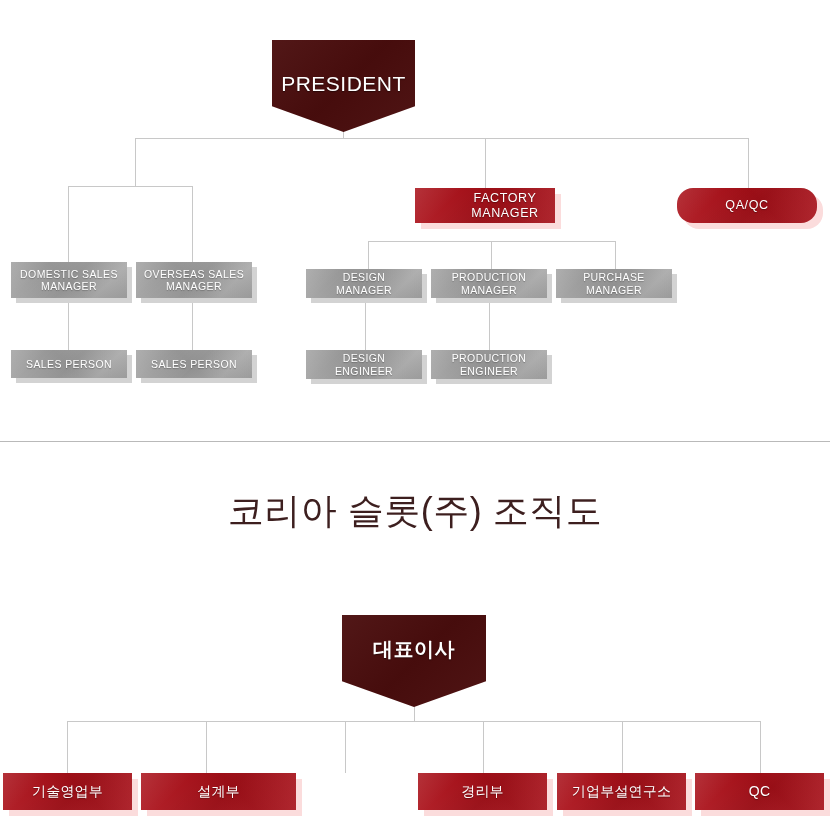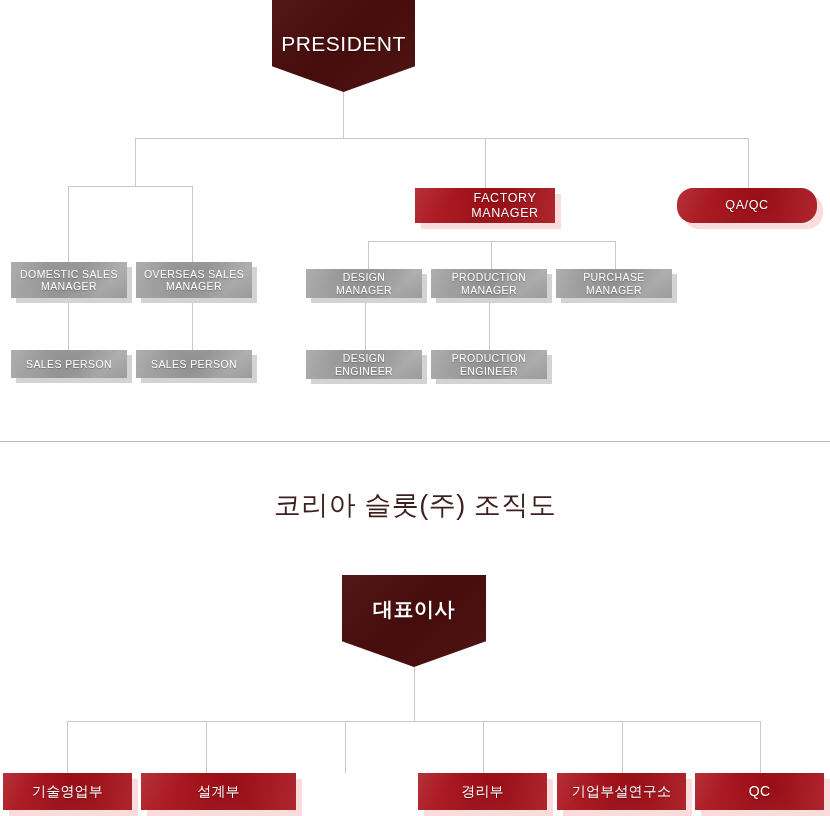--- a/index.html
+++ b/index.html
@@ -45,20 +45,21 @@
   .banner {
     position: absolute;
     background: #4a0d0d;
     background-image:
       linear-gradient(135deg, rgba(255,255,255,0.045) 0%, rgba(0,0,0,0.05) 50%, rgba(255,255,255,0.03) 100%);
     -webkit-clip-path: polygon(0 0, 100% 0, 100% 72%, 50% 100%, 0 72%);
     clip-path: polygon(0 0, 100% 0, 100% 72%, 50% 100%, 0 72%);
     color: #ffffff;
     text-align: center;
     box-sizing: border-box;
+    margin-top: 40px;
   }
   .banner .banner-label {
     display: block;
     width: 100%;
     text-align: center;
     color: #ffffff;
     letter-spacing: 0.5px;
     text-shadow: 0 1px 1px rgba(0,0,0,0.45);
   }
 
@@ -134,21 +135,21 @@
   }
 
   
   #kor-title {
     position: absolute;
     left: 0;
     top: 487px;
     width: 830px;
     text-align: center;
     color: #3d1f1f;
-    font-size: 27px;
+    font-size: 36px;
     font-weight: 400;
     letter-spacing: 0.5px;
   }
 </style>
 </head>
 <body>
 
 <div class="chart-root">
 
   <div class="line v" style="left:343px; top:92px; height:46px;"></div>

